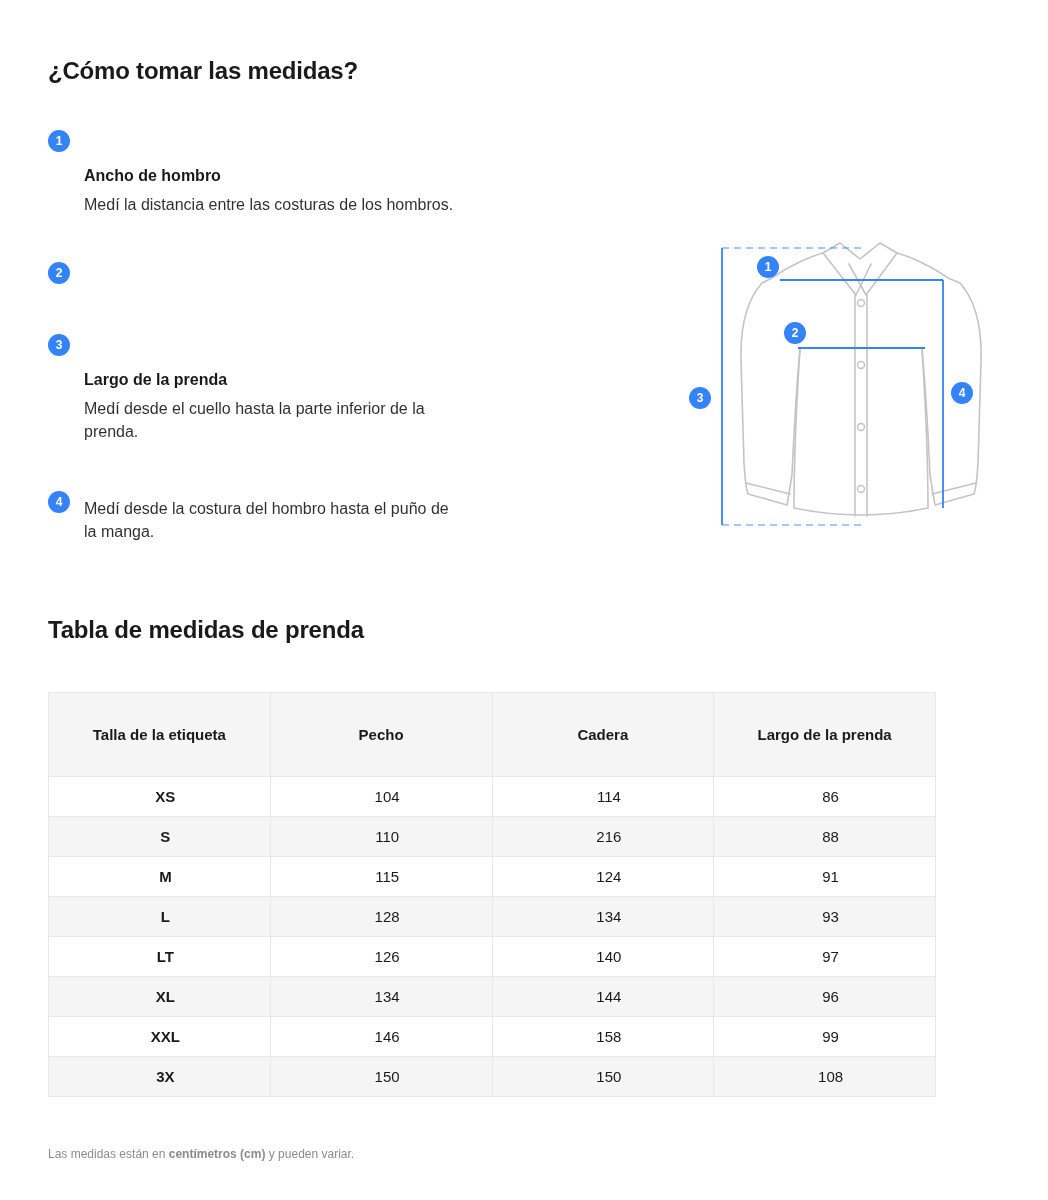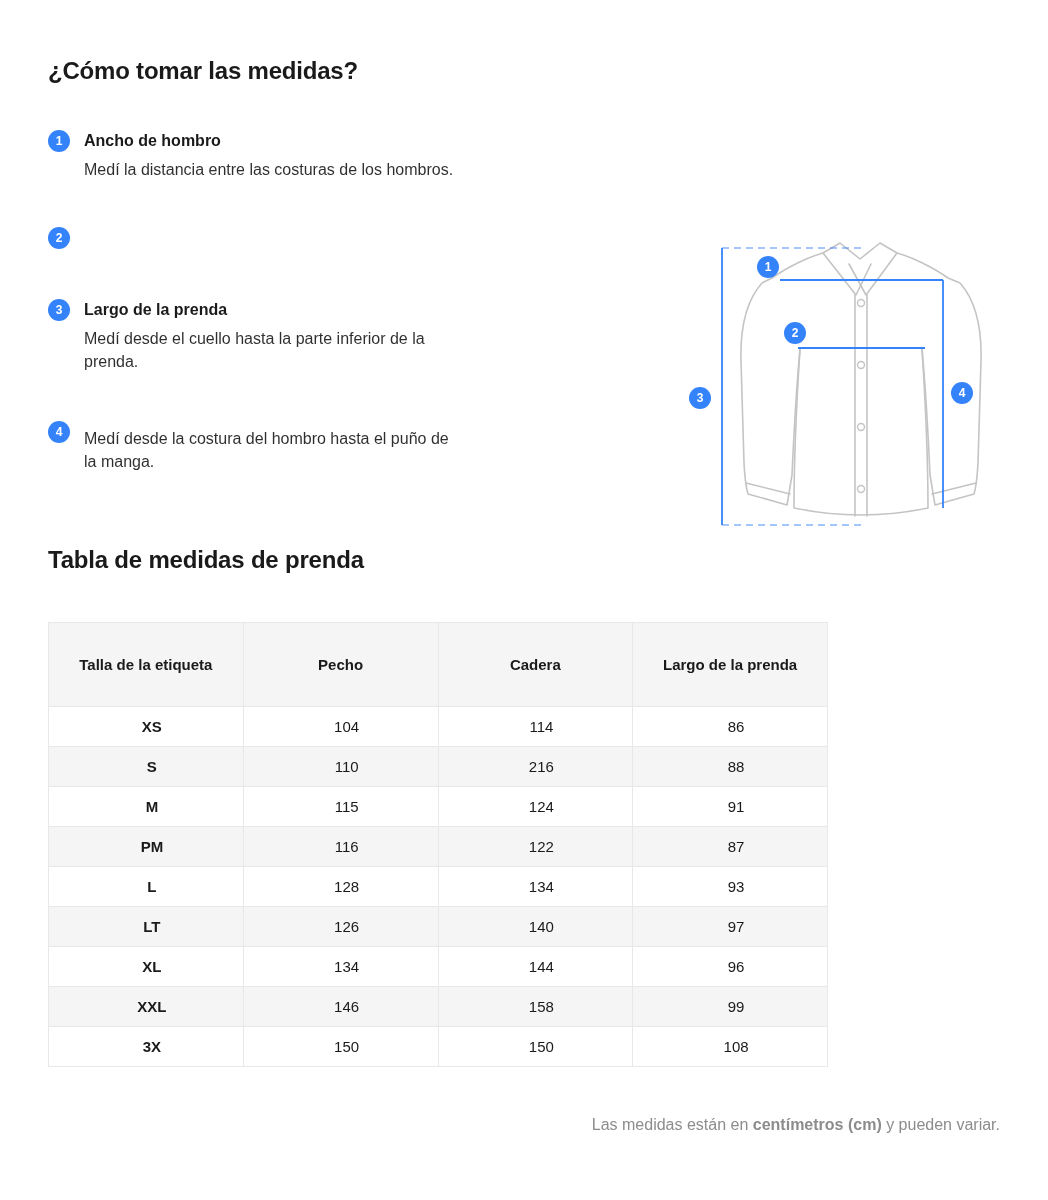--- a/index.html
+++ b/index.html
@@ -31,21 +31,21 @@
   .item + .item{margin-top:46px;}
   .item:nth-child(3){margin-top:50px;}
   .item:nth-child(4){margin-top:48px;}
   .badge{
     flex:0 0 auto;width:22px;height:22px;border-radius:50%;
     background:var(--accent);color:#fff;
     font-size:12px;font-weight:700;line-height:22px;text-align:center;
     margin-right:14px;
   }
   .item-content{width:500px;}
-  .item-title{font-size:16px;line-height:22px;font-weight:700;color:var(--ink);}
+  .item-title{font-size:16px;line-height:22px;font-weight:700;color:var(--ink);margin-top:35px;}
   .item-desc{
     margin-top:6px;font-size:16px;line-height:23px;color:var(--body-ink);
     white-space:pre-line;
   }
 
   
   .diagram{position:absolute;left:688px;top:175px;width:320px;height:322px;}
   .diagram svg{position:absolute;left:0;top:0;}
   .shirt-line{fill:none;stroke:var(--shirt);stroke-width:1.6;stroke-linecap:round;stroke-linejoin:round;}
   .shirt-btn{fill:#fff;stroke:var(--shirt);stroke-width:1.4;}
@@ -58,37 +58,37 @@
     box-shadow:0 0 0 2px rgba(255,255,255,.0);
   }
 
   h2.section-title{
     margin-top:72px;
     font-size:24px;line-height:30px;font-weight:700;color:var(--ink);
     letter-spacing:-.2px;
   }
 
   table.size-table{
-    margin-top:47px;width:780px;border-collapse:collapse;table-layout:fixed;
+    margin-top:47px;width:888px;border-collapse:collapse;table-layout:fixed;
   }
   .size-table th,.size-table td{
     border:1px solid var(--table-border);text-align:center;vertical-align:middle;
   }
   .size-table thead th{
     background:var(--stripe);height:84px;
     font-size:15px;font-weight:700;color:var(--ink);
   }
   .size-table tbody td{
     height:40px;font-size:15px;font-weight:400;color:var(--ink);background:#fff;padding-left:12px;
   }
   .size-table tbody tr:nth-child(even) td{background:var(--stripe);}
   .size-table tbody td.size-col{font-weight:700;}
 
   .footnote{
-    margin-top:46px;font-size:16px;line-height:23px;color:var(--muted);text-align:right;
+    margin-top:46px;font-size:12px;line-height:23px;color:var(--muted);
   }
   .footnote b{font-weight:700;color:var(--muted);}
 </style>
 </head>
 <body>
 
 <div class="page">
 
   <h1 class="page-title">¿Cómo tomar las medidas?</h1>
 
@@ -186,26 +186,20 @@
           <td>216</td>
           <td>88</td>
         </tr>
         <tr>
           <td class="size-col">M</td>
           <td>115</td>
           <td>124</td>
           <td>91</td>
         </tr>
         <tr>
-          <td class="size-col">PM</td>
-          <td>116</td>
-          <td>122</td>
-          <td>87</td>
-        </tr>
-        <tr>
           <td class="size-col">L</td>
           <td>128</td>
           <td>134</td>
           <td>93</td>
         </tr>
         <tr>
           <td class="size-col">LT</td>
           <td>126</td>
           <td>140</td>
           <td>97</td>

